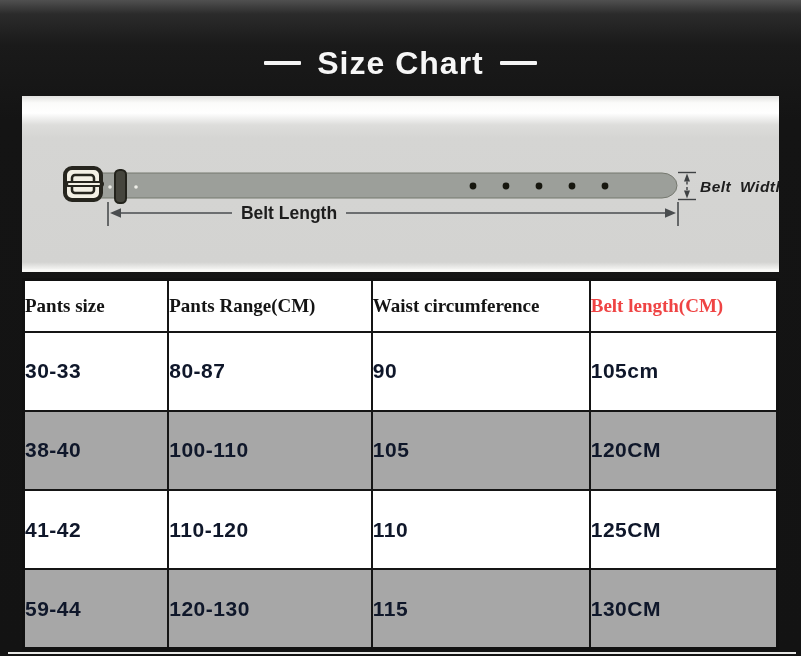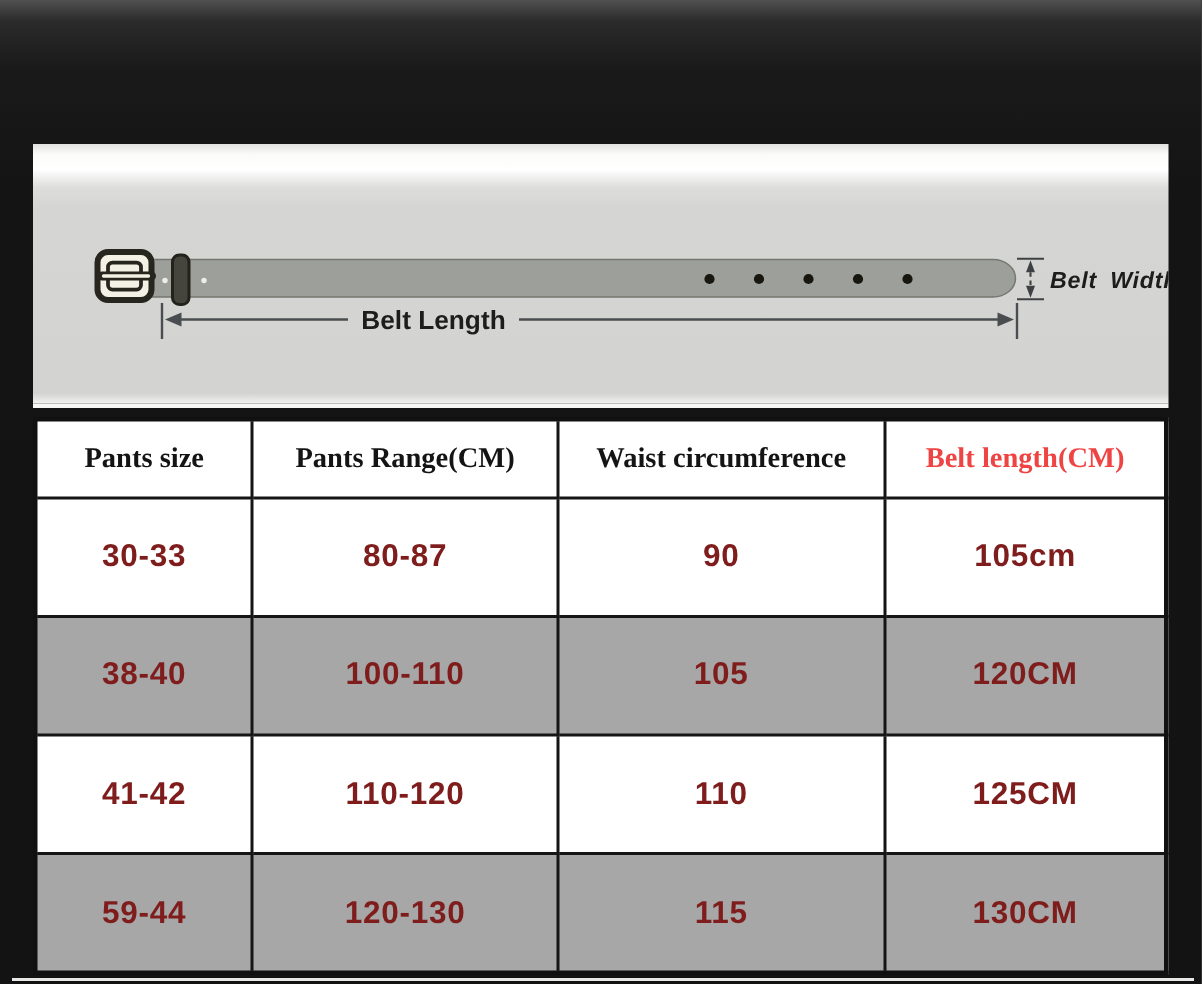--- a/index.html
+++ b/index.html
@@ -32,50 +32,55 @@
   .dim-text { font-family:"Liberation Sans", sans-serif; font-weight:bold; font-size:17.5px; fill:#1d1d1d; }
   .dim-text-italic { font-family:"Liberation Sans", sans-serif; font-style:italic; font-weight:600; font-size:15.5px; fill:#1d1d1d; letter-spacing:0.5px; word-spacing:4px; }
 
   
   .size-table {
     position:absolute; left:22px; top:278px; width:757px; height:372px;
     border-collapse:collapse; table-layout:fixed;
     background:#ffffff;
   }
   .size-table th, .size-table td {
-    border:2px solid #151515; text-align:center; vertical-align:middle; padding:0;
+    border:2px solid #151515; text-align:left; vertical-align:middle; padding:0;
   }
   .size-table { border:3px solid #111111; }
   .size-table thead tr { height:52px; }
   .size-table tbody tr { height:53px; }
   .size-table th {
     font-family:"Liberation Serif", serif; font-weight:bold; font-size:19px; color:#141414;
     background:#ffffff;
   }
   .size-table th.col-highlight { color:#ef4444; }
   .size-table td {
-    font-family:"Liberation Sans", sans-serif; font-weight:bold; font-size:21px; color:#7f1d1d;
+    font-family:"Liberation Sans", sans-serif; font-weight:bold; font-size:21px; color:#0f172a;
     letter-spacing:0.5px;
   }
   .size-table tbody tr:nth-child(even) td { background:#a7a7a7; }
   .size-table tbody tr:nth-child(odd)  td { background:#ffffff; }
 
   .col-1 { width:19.2%; } .col-2 { width:27.0%; } .col-3 { width:28.9%; } .col-4 { width:24.9%; }
 
   
   .bottom-highlight {
     position:absolute; left:8px; right:5px; bottom:2px; height:2px;
     background:#f3f3f1; opacity:0.95;
   }
 </style>
 </head>
 <body>
 
 <div class="canvas">
 
+  <div class="title-row">
+    <span class="title-dash"></span>
+    <span class="title-text">Size Chart</span>
+    <span class="title-dash"></span>
+  </div>
 
   <div class="belt-panel">
     <svg class="belt-svg" width="757" height="176" viewBox="0 0 757 176" xmlns="http://www.w3.org/2000/svg">
 
       <path d="M58 77 H640 A15 12.5 0 0 1 640 102 H58 Z" fill="#9c9f9a" stroke="#75786f" stroke-width="1"></path>
 
       <g fill="#17170f">
         <circle cx="451" cy="90" r="3.4"></circle>
         <circle cx="484" cy="90" r="3.4"></circle>
         <circle cx="517" cy="90" r="3.4"></circle>

